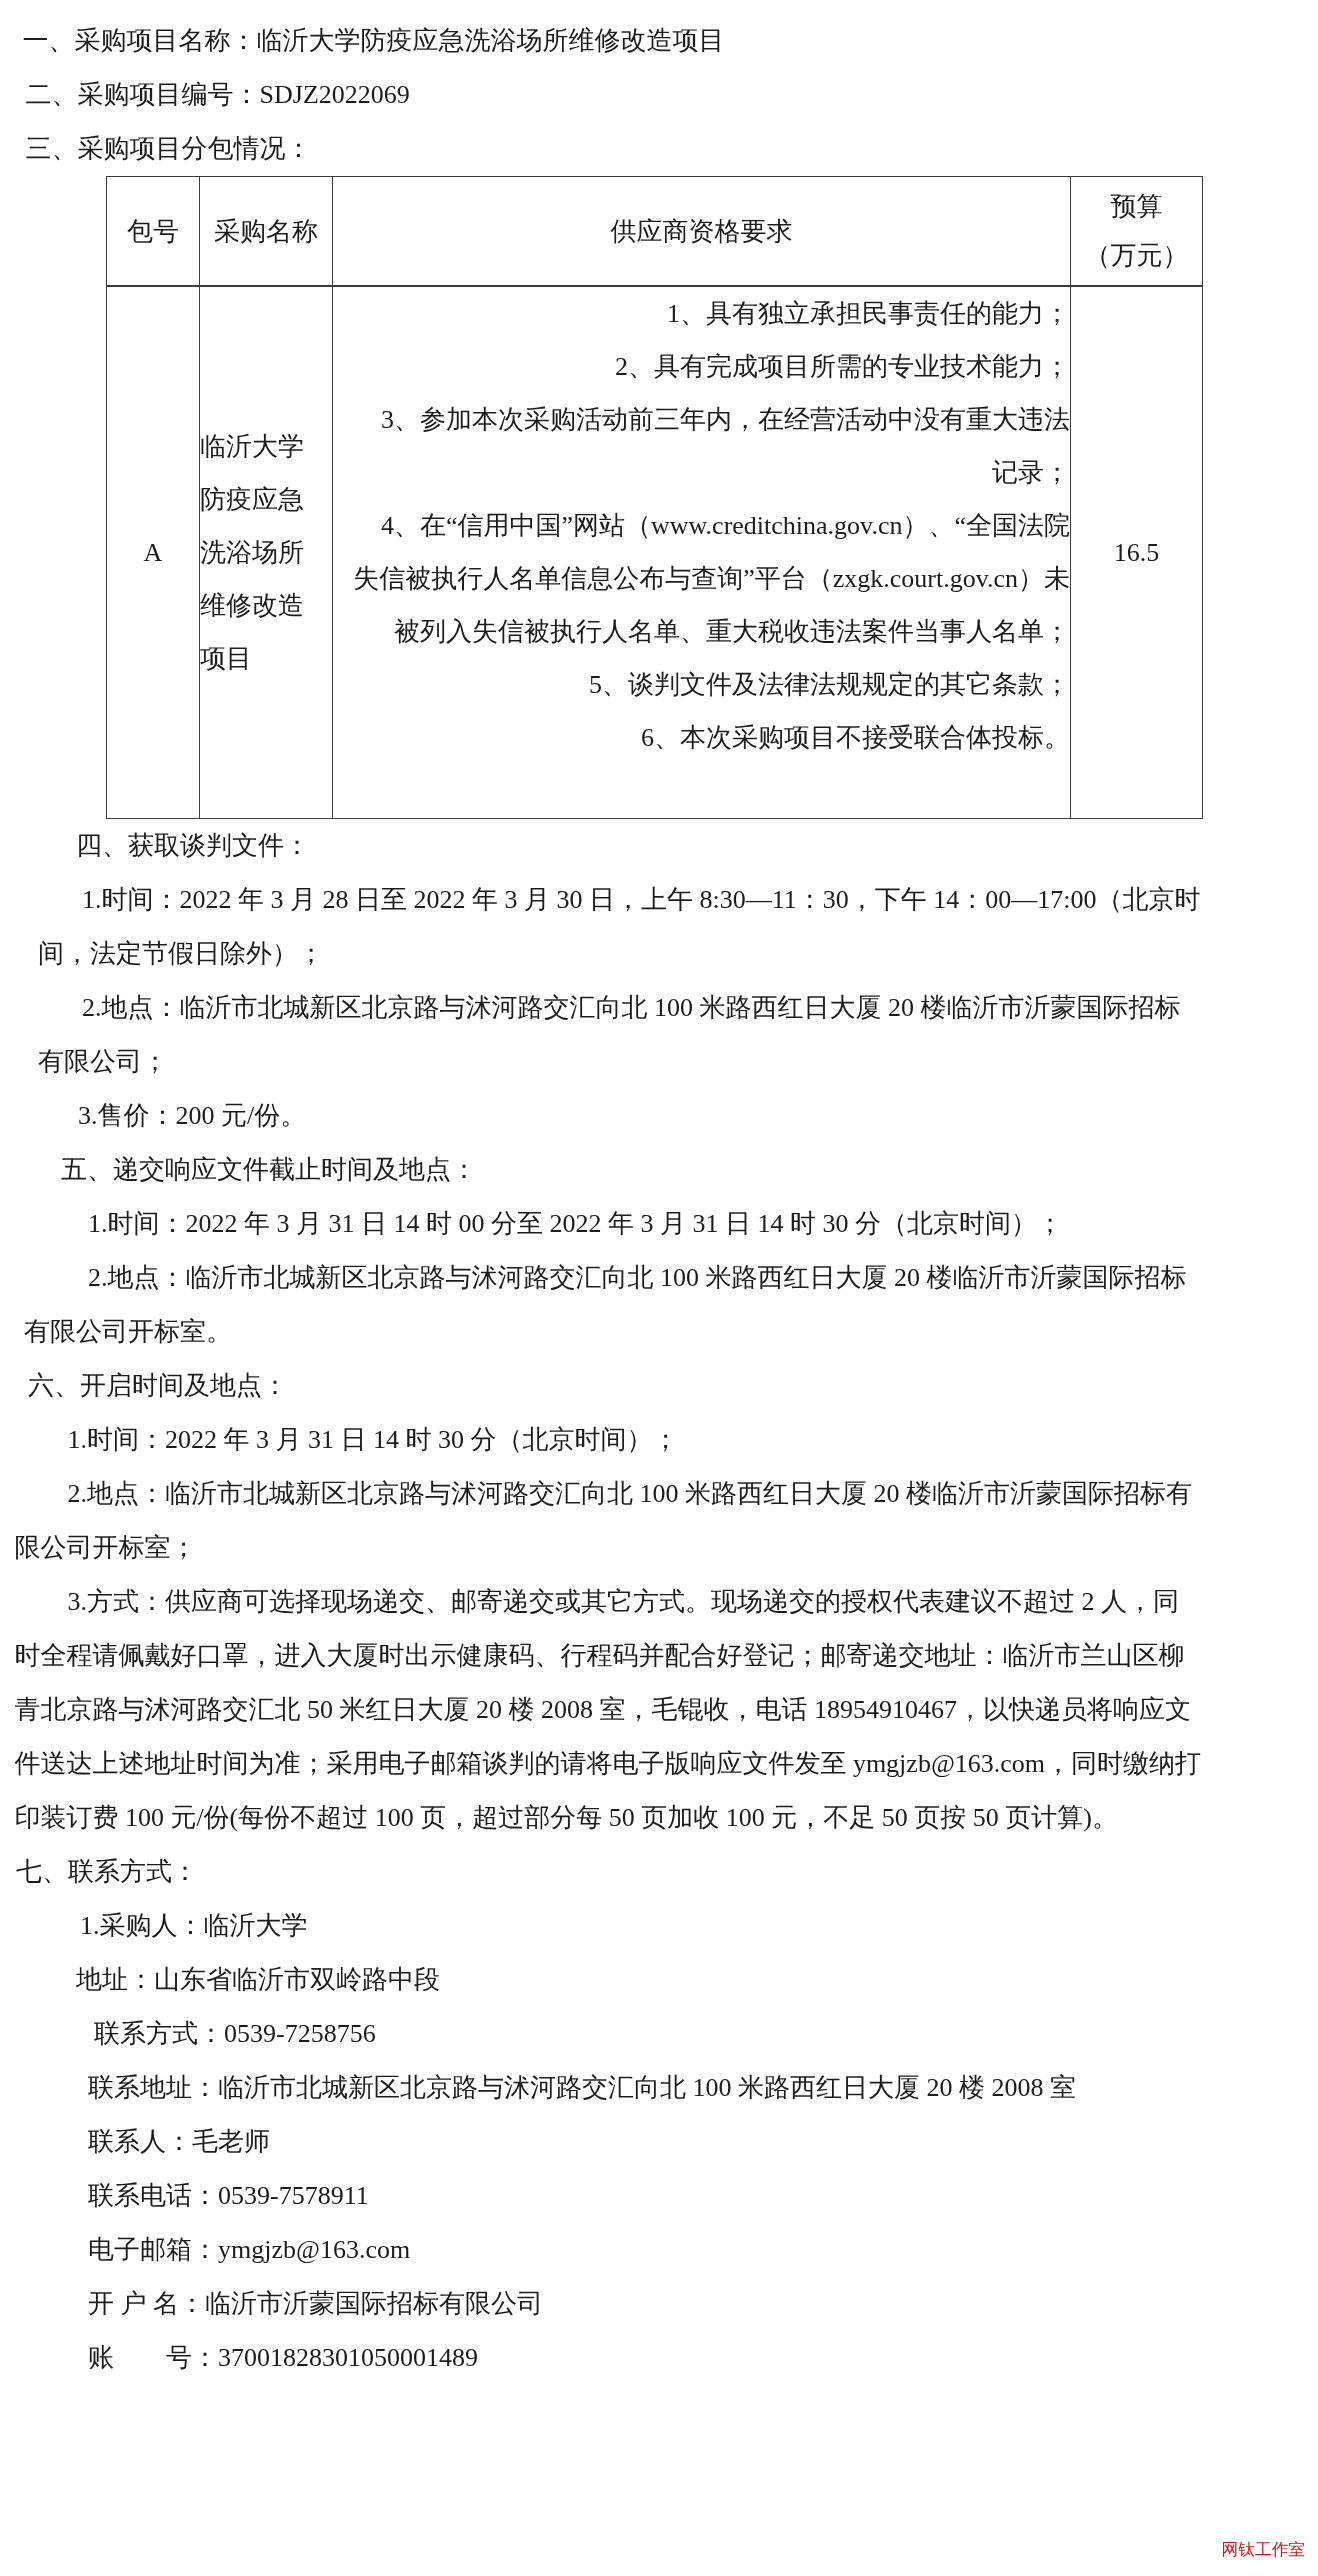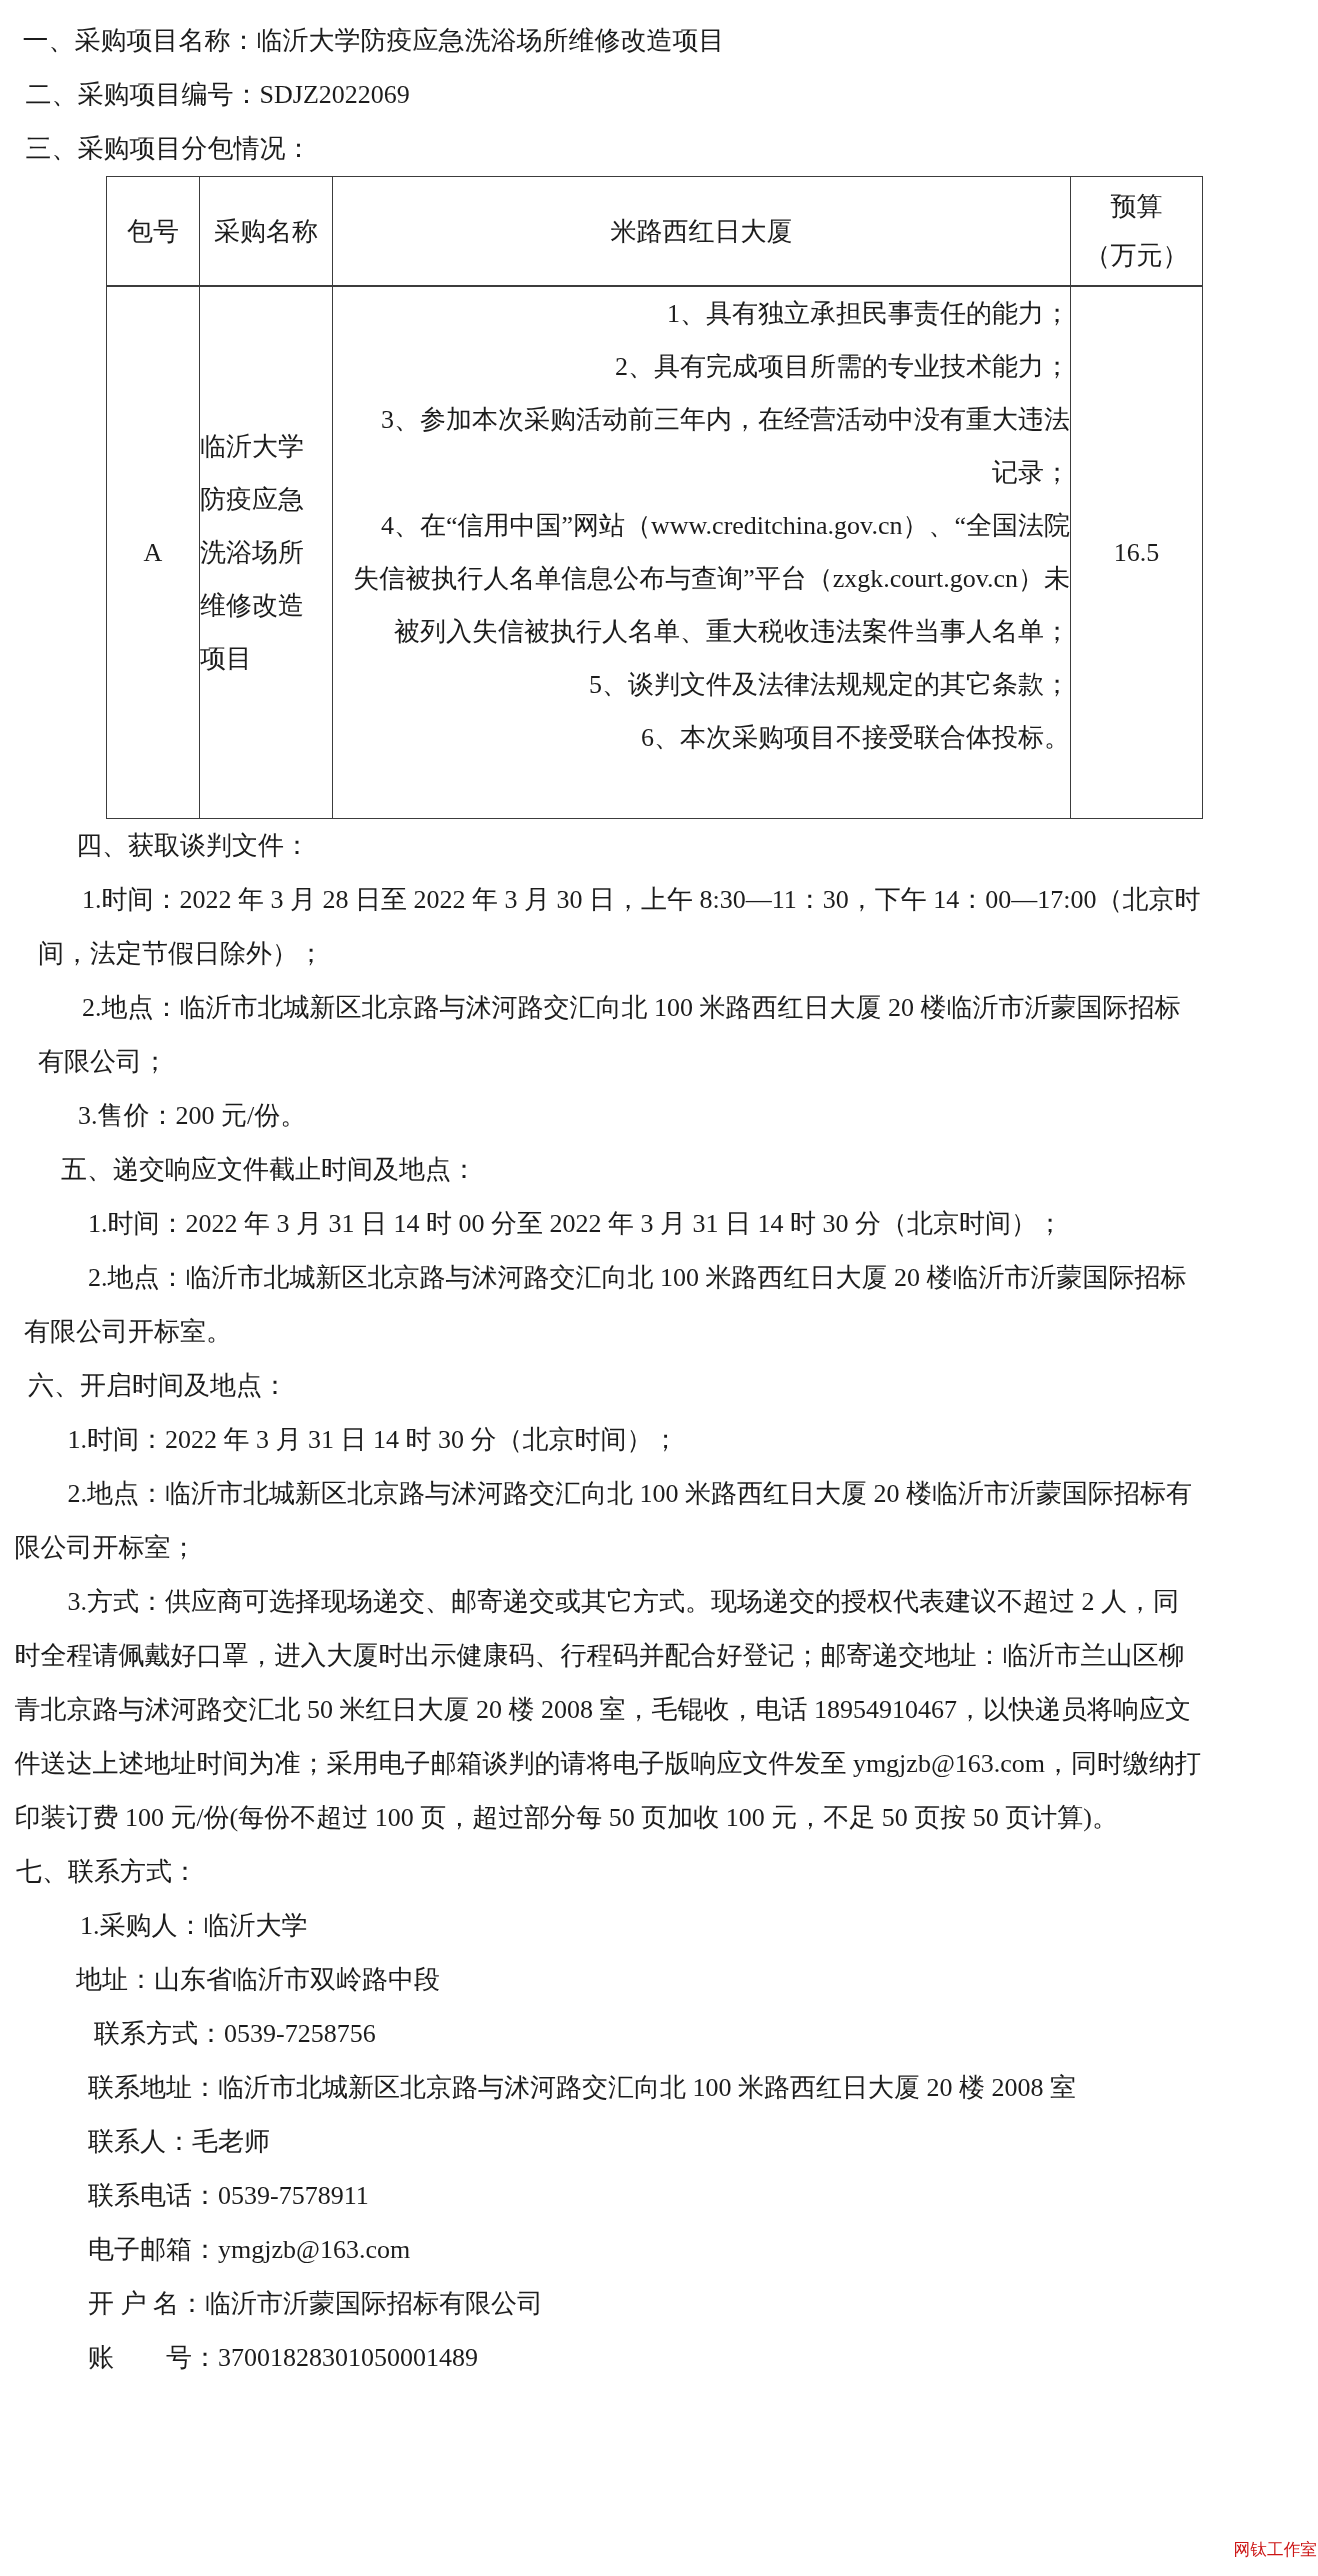--- a/index.html
+++ b/index.html
@@ -56,21 +56,21 @@
   .budget-head div { line-height:49px; }
   td.pkg-no, td.budget { text-align:center; vertical-align:middle; }
   td.name { text-align:left; vertical-align:middle; }
   td.name div { line-height:53px; }
   td.req { vertical-align:top; padding:2.4px 6.4px 0 8px; }
   td.req p { line-height:53px; text-indent:45px; margin:0;text-align:right; }
 
   .watermark {
     position:absolute;
     top:2539px;
-    right:2px;
+    right:14px;
     font-size:16.7px;
     line-height:21px;
     color:#cc1414;
   }
 </style>
 </head>
 <body>
 
 <div class="content">
 
@@ -82,21 +82,21 @@
     <colgroup>
       <col style="width:93px">
         <col style="width:133px">
         <col style="width:738px">
         <col style="width:132px">
     </colgroup>
     <tbody>
         <tr class="head">
       <th>包号</th>
       <th>采购名称</th>
-      <th>米路西红日大厦</th>
+      <th>供应商资格要求</th>
       <th class="budget-head">
         <div>预算</div>
         <div>（万元）</div>
       </th>
     </tr>
     <tr class="body">
       <td class="pkg-no">A</td>
       <td class="name">
         <div>临沂大学</div>
         <div>防疫应急</div>

